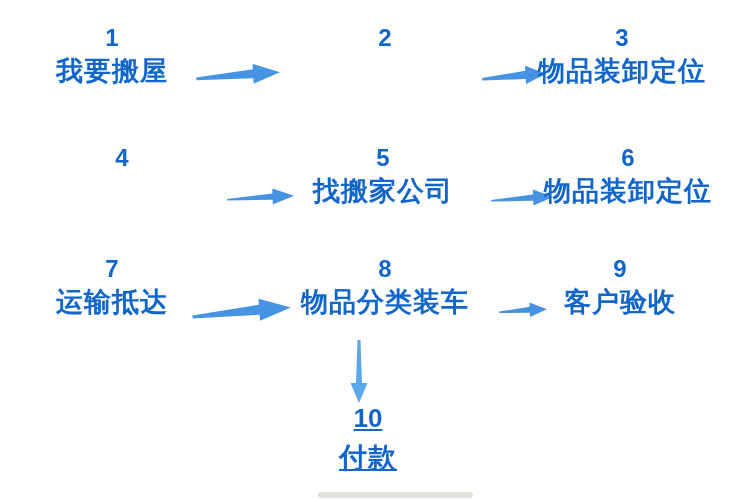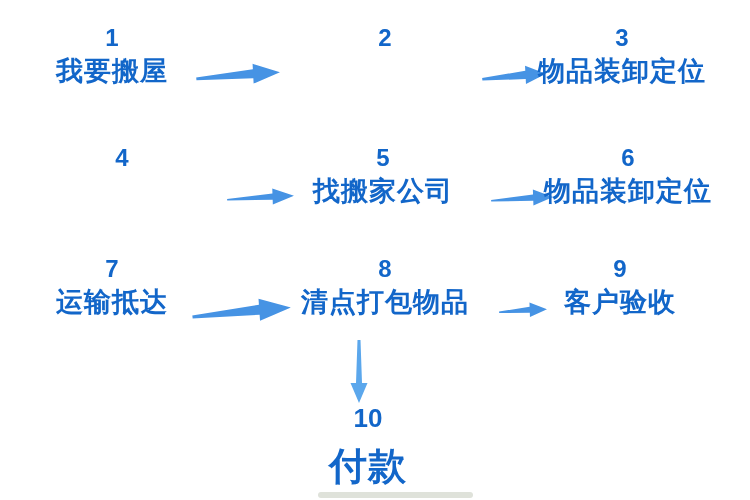--- a/index.html
+++ b/index.html
@@ -34,23 +34,23 @@
     line-height: 32px;
     margin-top: 3px;
     letter-spacing: 1px;
     white-space: nowrap;
   }
   .step.final .num {
     font-size: 26px;
     line-height: 30px;
   }
   .step.final .label {
-    font-size: 38px;
+    font-size: 28px;
     line-height: 42px;
-    margin-top: 12px;
+    margin-top: 4px;
   }
   .arrow {
     position: absolute;
   }
   .cropped {
     position: absolute;
     left: 318px;
     top: 492px;
     width: 155px;
     height: 6px;
@@ -111,36 +111,36 @@
     <div class="num">7</div>
     <div class="label">运输抵达</div>
   </div>
 
   <svg class="arrow" style="left:192px; top:296px; transform:rotate(-4deg);" width="99" height="30" viewBox="0 0 100 30" preserveAspectRatio="none">
     <polygon points="0,16 68,10 68,4 100,15 68,26 68,20 0,19" fill="#4693E4"></polygon>
   </svg>
 
   <div class="step" style="left:265px; top:255px;">
     <div class="num">8</div>
-    <div class="label">清点打包物品</div>
+    <div class="label">物品分类装车</div>
   </div>
 
   <svg class="arrow" style="left:499px; top:299px; transform:rotate(-2deg);" width="48" height="22" viewBox="0 0 100 30" preserveAspectRatio="none">
     <polygon points="0,16 64,11 64,5 100,15 64,25 64,19 0,18" fill="#4693E4"></polygon>
   </svg>
 
   <div class="step" style="left:500px; top:255px;">
     <div class="num">9</div>
     <div class="label">客户验收</div>
   </div>
 
   <svg class="arrow" style="left:349px; top:340px;" width="20" height="63" viewBox="0 0 20 63" preserveAspectRatio="none">
     <polygon points="8.5,0 11.5,0 13,43 18.5,43 10,63 1.5,43 7,43" fill="#5BA7EC"></polygon>
   </svg>
 
-  <div class="step final" style="left:248px; top:403px;">
+  <div class="step final" style="left:248px; top:403px;text-decoration:underline;">
     <div class="num">10</div>
     <div class="label">付款</div>
   </div>
 
   <div class="cropped"></div>
 
 </div>
 
 </body></html>

